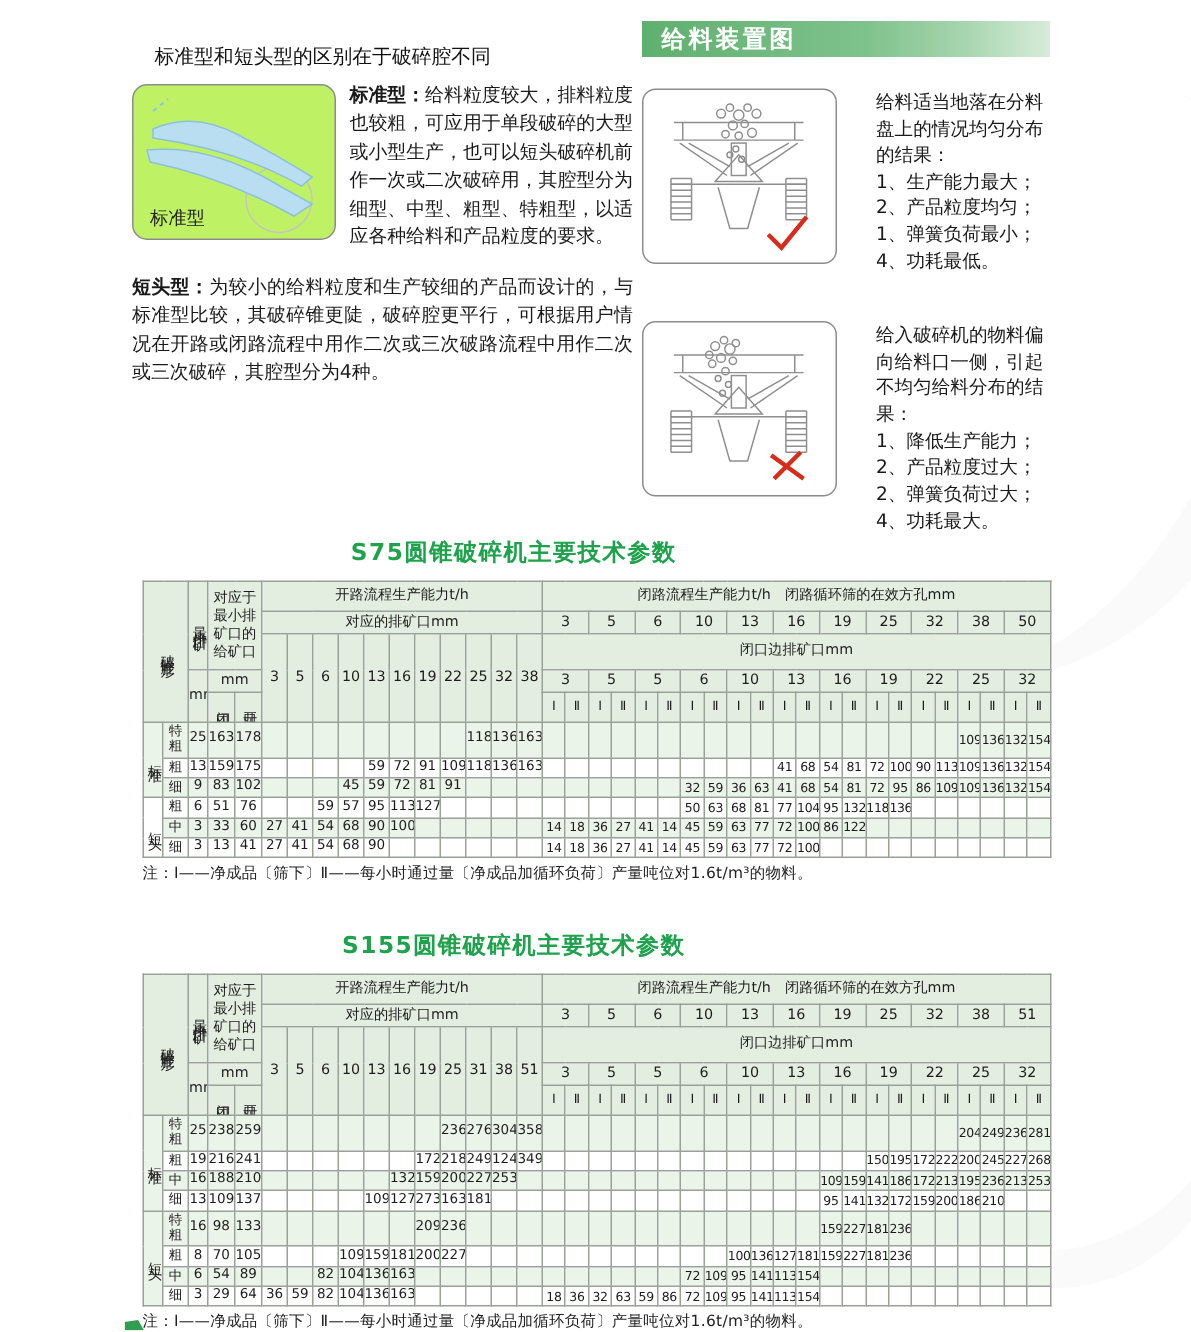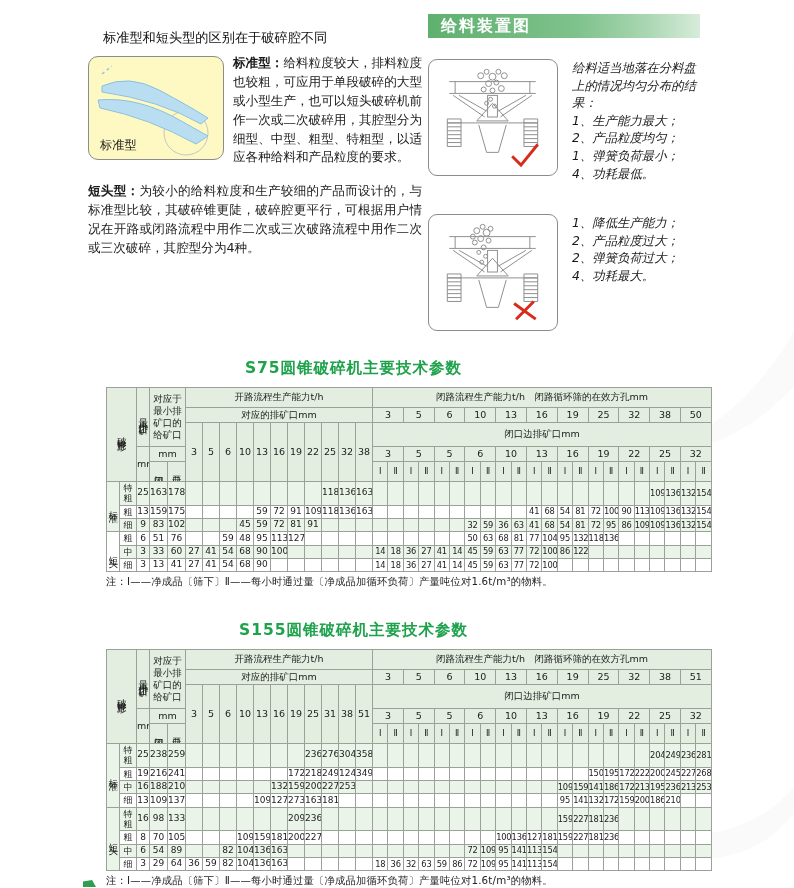--- a/index.html
+++ b/index.html
@@ -24,35 +24,35 @@
          color: #fff; font-weight: bold; font-size: 16px; line-height: 24px; padding-left: 13px; letter-spacing: 2px; }
   .sec-left .bar { width: 276px; }
   .sec-right .bar { width: 272px; }
 
   .intro { margin: 15px 0 7px 15px; font-weight: normal; font-size: 13.2px; color: #111; }
 
   .flow { overflow: hidden; font-size: 12.6px; line-height: 1.5; color: #1a1a1a; text-align: justify; }
   .flow p { text-align: justify; }
   .term { font-weight: bold; }
 
-  .figbox { border: 1.5px solid #8c8c8c; border-radius: 10px; position: relative; background: #fef9c3; }
+  .figbox { border: 1.5px solid #8c8c8c; border-radius: 10px; position: relative; background: #bef264; }
   .fig-std   { float: left;  width: 136px; height: 104px; margin: 2px 9px 2px 0; }
   .fig-short { float: right; width: 184px; height: 102px; margin: 2px 0 2px 9px; }
   .fig-label { position: absolute; left: 11px; bottom: 5px; font-size: 12.2px; color: #222; }
 
   .short-block { margin-top: 15px; }
 
-  .feed-block { display: flex; gap: 14px; margin-top: 21px; font-style: italic; }
+  .feed-block { display: flex; gap: 26px; margin-top: 21px; }
   .feed-block2 { margin-top: 32px; }
   .machine-box { flex: none; width: 130px; height: 117px; border: 1.5px solid #8c8c8c; border-radius: 9px; background: #fff; }
   .feed-text { font-size: 12.4px; line-height: 1.42; color: #1a1a1a; }
   .feed-item { font-size: 12.4px; line-height: 1.42; color: #1a1a1a; }
 
   
-  .tbl-wrap { position: absolute; left: 106px; width: 495px; z-index: 2; }
+  .tbl-wrap { position: absolute; left: 95px; width: 495px; z-index: 2; }
   .tw1 { top: 358px; }
   .tw2 { top: 620px; }
   .tbl-title { color: #1ea24c; font-weight: bold; font-size: 15.5px; text-align: center; letter-spacing: 1px; }
   .ptab { border-collapse: collapse; table-layout: fixed; width: 605px; font-size: 9px; color: #1c1c1c;
           border: 1.5px solid #7e877e; background: #fff; margin-top: 8px; }
   .ptab td { border: 1px solid #99a199; text-align: center; vertical-align: middle; padding: 0;
              height: 13px; line-height: 1.1; overflow: hidden; }
   .ptab td.hd  { background: #e3eee0; font-size: 9.5px; }
   .ptab td.num { font-size: 9.5px; }
   .ptab td.rom { font-size: 8.5px; }
@@ -158,20 +158,21 @@
               <circle cx="50" cy="38" r="2"></circle>
               <circle cx="57" cy="42" r="2"></circle>
             <circle cx="53" cy="48" r="2"></circle>
               <circle cx="44" cy="22" r="2.5"></circle>
               <circle cx="62" cy="14" r="2.5"></circle>
           </g>
           <path d="M86,90 L108,106 M106,88 L88,106" stroke="#d92b1a" stroke-width="3" fill="none"></path>
         </svg>
       </div>
       <div>
+        <div class="feed-text">给入破碎机的物料偏向给料口一侧，引起不均匀给料分布的结果：</div>
         <div class="feed-item">1、降低生产能力；</div>
         <div class="feed-item">2、产品粒度过大；</div>
         <div class="feed-item">2、弹簧负荷过大；</div>
         <div class="feed-item">4、功耗最大。</div>
       </div>
     </div>
   </div>
 
   <div class="tbl-wrap tw1">
     <div class="tbl-title">S75圆锥破碎机主要技术参数</div>
@@ -413,21 +414,21 @@
           </tr>
           <tr>
             <td rowspan="3"><span class="vert grp">短头</span></td>
             <td class="cav">粗</td>
             <td>6</td>
             <td>51</td>
             <td>76</td>
             <td></td>
             <td></td>
             <td>59</td>
-            <td>48</td>
+            <td>57</td>
             <td>95</td>
             <td>113</td>
             <td>127</td>
             <td></td>
             <td></td>
             <td></td>
             <td></td>
             <td class="cc"></td>
             <td class="cc"></td>
             <td class="cc"></td>

